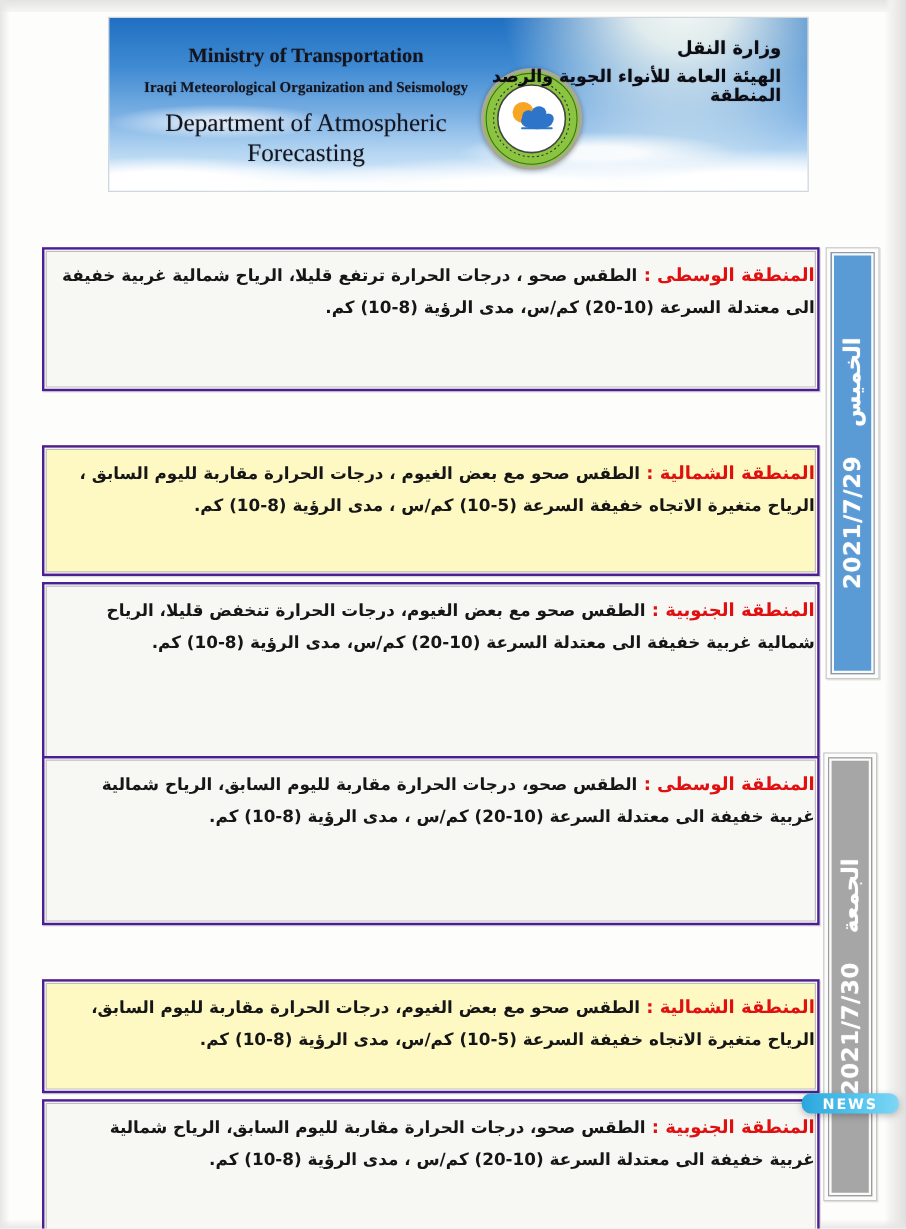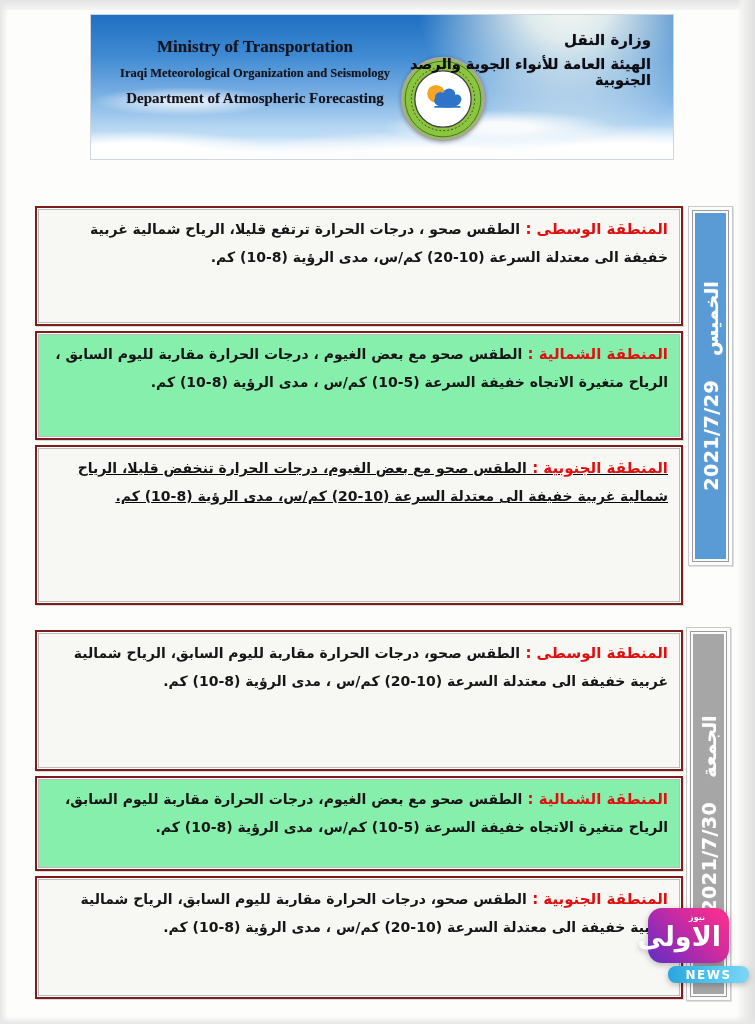--- a/index.html
+++ b/index.html
@@ -28,45 +28,45 @@
       radial-gradient(ellipse 16% 10% at 16% 60%,  rgba(255,255,255,.7) 25%, rgba(255,255,255,0) 100%),
       linear-gradient(180deg,#1f6fc2 0%, #3f8ad2 28%, #79afe3 55%, #b5d6f2 78%, #ddeefb 100%);
     margin-left: 42px;
   }
   .header-english {
     position:absolute; left:24px; top:22px; width:280px; text-align:center;
     color:#14141c; font-family:"Liberation Serif", serif; text-shadow:0 0 1px rgba(20,20,40,.35);
   }
   .header-english .en1 { font-size:17px; font-weight:bold; margin-bottom:9px; }
   .header-english .en2 { font-size:12.5px; font-weight:bold; margin-bottom:9px; }
-  .header-english .en3 { font-size:15px; font-weight:bold; }
+  .header-english .en3 { font-size:21px; font-weight:normal; }
   .header-arabic {
     position:absolute; right:22px; top:16px; width:280px; text-align:right;
     color:#0c0c12; font-weight:bold; direction:rtl; text-shadow:0 0 1px rgba(0,0,30,.4);
   }
   .header-arabic .ar1 { font-size:15px; margin-bottom:7px; }
   .header-arabic .ar2 { font-size:14.5px; margin-bottom:7px; }
   .header-arabic .ar3 { font-size:17px; }
   .seal { position:absolute; left:308px; top:38px; width:88px; height:92px; filter:drop-shadow(0 1px 2px rgba(0,0,0,.35)); }
 
   
   .boxes { position:absolute; left:35px; width:648px; display:flex; flex-direction:column; }
   .boxes.group1 { top:206px; }
   .boxes.group2 { top:630px; }
   .forecast-box {
     background:#f7f7f4;
-    border:2px solid #7f1d1d;
+    border:2px solid #4c1d95;
     box-shadow: inset 0 0 0 1px #ffffff, inset 0 0 0 2px #bdbdbd, 1px 1px 0 #d8d8d8;
-    padding:7px 13px 6px 13px;
+    padding:7px 2px 6px 13px;
     direction:rtl;
   }
-  .forecast-box.highlight { background:#86efac; }
+  .forecast-box.highlight { background:#fef9c3;margin-top:40px; }
   .group1 .fb1 { height:120px; margin-bottom:5px; }
   .group1 .fb2 { height:109px; margin-bottom:5px; }
-  .group1 .fb3 { height:160px;text-decoration:underline; }
+  .group1 .fb3 { height:160px; }
   .group2 .fb1 { height:141px; margin-bottom:5px; }
   .group2 .fb2 { height:95px; margin-bottom:5px; }
   .group2 .fb3 { height:123px; }
   .forecast-text { font-size:14px; line-height:1.95; font-weight:bold; color:#161616; text-align:right; }
   .region-label { color:#e01010; font-size:15px; font-weight:bold; }
 
   
   .day-banner {
     position:absolute; background:#fcfcfb;
     border:1px solid #c9c9c9; padding:4px;
@@ -134,21 +134,21 @@
         <ellipse cx="55" cy="52" rx="15" ry="8"></ellipse>
         <circle cx="47" cy="48" r="6"></circle>
         <circle cx="57" cy="45" r="7"></circle>
         <circle cx="66" cy="50" r="5"></circle>
       </g>
       <rect x="40" y="58" width="30" height="2" rx="1" fill="#2e74c9"></rect>
     </svg>
 
     <div class="header-arabic">
       <div class="ar1">وزارة النقل</div>
-      <div class="ar2">الهيئة العامة للأنواء الجوية والرصد الجنوبية</div>
+      <div class="ar2">الهيئة العامة للأنواء الجوية والرصد المنطقة</div>
     </div>
   </div>
 
   <div class="boxes group1">
     <div class="forecast-box fb1">
       <p class="forecast-text"><span class="region-label">المنطقة الوسطى : </span><span>الطقس صحو ، درجات الحرارة ترتفع قليلا، الرياح شمالية غربية خفيفة الى معتدلة السرعة (10-20) كم/س، مدى الرؤية (8-10) كم.</span></p>
     </div>
     <div class="forecast-box fb2 highlight">
       <p class="forecast-text"><span class="region-label">المنطقة الشمالية : </span><span>الطقس صحو مع بعض الغيوم ، درجات الحرارة مقاربة لليوم السابق ، الرياح متغيرة الاتجاه خفيفة السرعة (5-10) كم/س ، مدى الرؤية (8-10) كم.</span></p>
     </div>
@@ -179,19 +179,15 @@
   <div class="day-banner banner2">
     <div class="inner">
       <div class="banner-text">
         <span>الجمعة</span>
         <span>2021/7/30</span>
       </div>
     </div>
   </div>
 
   <div class="news-logo">
-    <div class="news-square">
-      <span class="small">نيوز</span>
-      <span class="big">الاولى</span>
-    </div>
     <div class="news-bar">NEWS</div>
   </div>
 </div>
 
 </body></html>

